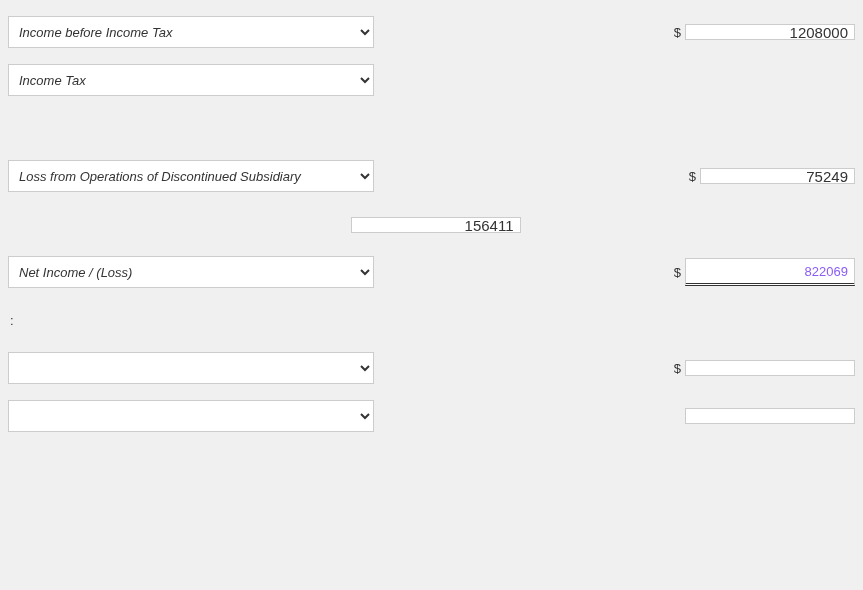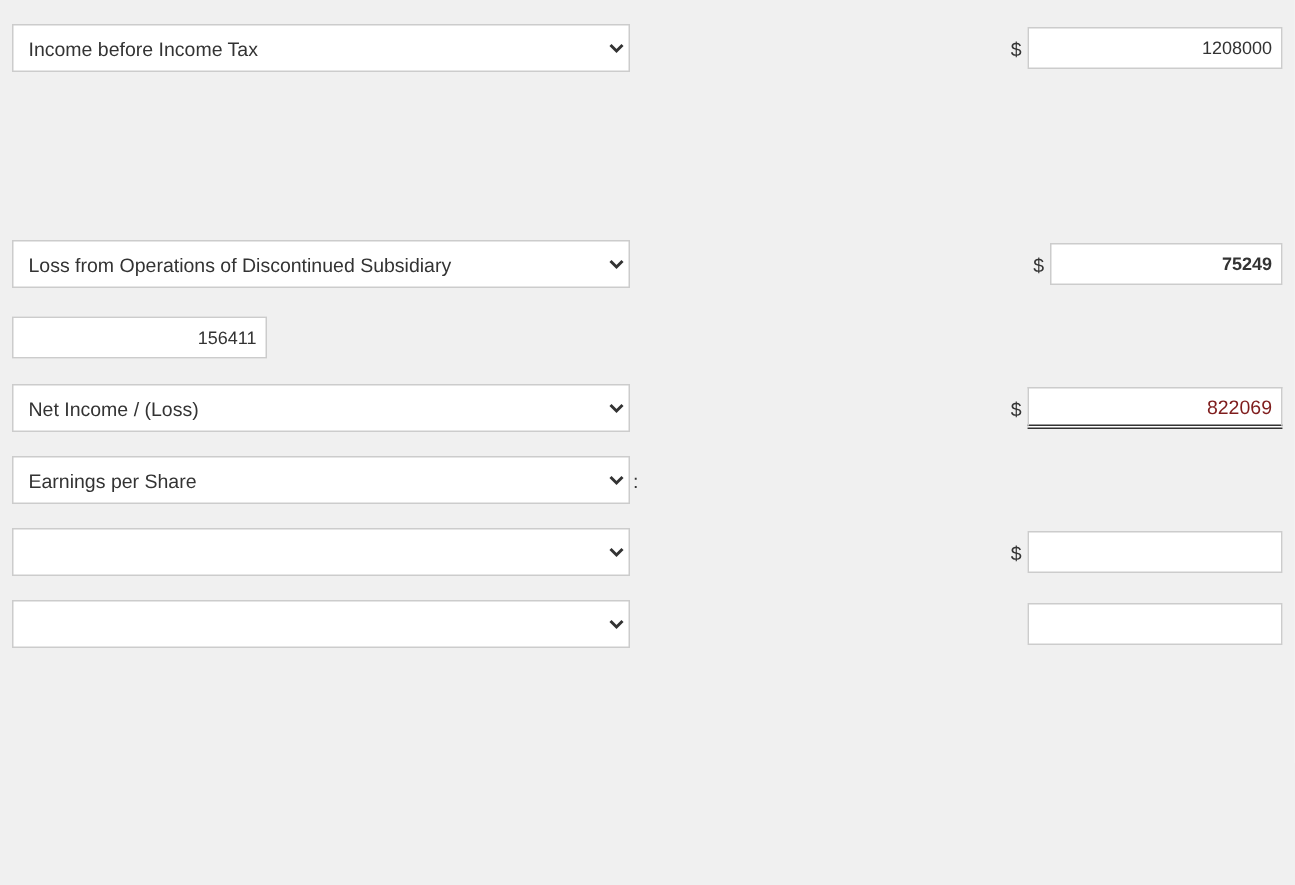--- a/index.html
+++ b/index.html
@@ -38,36 +38,36 @@
       background: #fff;
       padding: 2px 6px;
       font-size: 13px;
       color: #333;
       cursor: pointer;
       appearance: auto;
       -webkit-appearance: auto;
     }
 
     .select-wide {
-      width: 412px;
+      width: 366px;
+      font-style: italic;
     }
 
     input[type="text"] {
-      height: 28px;
+      height: 16px;
       border: 1px solid #ccc;
       background: #fff;
       padding: 2px 6px;
-      font-size: 12px;
+      font-size: 15px;
       color: #333;
       text-align: right;
     }
 
     .input-normal {
       width: 155px;
-      font-weight: bold;
     }
 
     .input-wide {
       width: 170px;
     }
 
     .dollar-sign {
       font-size: 13px;
       color: #333;
       margin-right: 4px;
@@ -113,55 +113,55 @@
   <div class="row">
     <select class="select-wide">
       <option>Income before Income Tax</option>
     </select>
     <div class="spacer"></div>
     <span class="dollar-sign">$</span>
     <input type="text" class="input-wide input-bordered" value="1208000" style="">
   </div>
 
   <div class="row">
+    <select class="select-wide">
+      <option>Income Tax</option>
+    </select>
     <div class="spacer"></div>
   </div>
 
   <div class="row">
     <div class="spacer"></div>
   </div>
 
 
   <div class="row">
     <select class="select-wide">
       <option>Loss from Operations of Discontinued Subsidiary</option>
     </select>
     <div class="spacer"></div>
     <span class="dollar-sign">$</span>
     <input type="text" class="input-normal input-bordered" value="75249" style="">
   </div>
 
 
-  <div class="row" style="justify-content: flex-start; padding-right: 0; padding-top: 8px;">
+  <div class="row" style="justify-content: center; padding-right: 0; padding-top: 8px;">
     <input type="text" class="input-wide input-bordered" value="156411" style="">
   </div>
 
   <div class="row">
     <select class="select-wide">
       <option>Net Income / (Loss)</option>
     </select>
     <div class="spacer"></div>
     <span class="dollar-sign">$</span>
-    <input type="text" class="input-wide" value="822069" style="border-width: 1px 1px 3px; border-style: solid solid double; border-color: rgb(204, 204, 204) rgb(204, 204, 204) rgb(51, 51, 51); border-image: initial; background: rgb(255, 255, 255); height: 28px; text-align: right; font-size: 13px; color: #7f1d1d; padding: 2px 6px;">
+    <input type="text" class="input-wide" value="822069" style="border-width: 1px 1px 3px; border-style: solid solid double; border-color: rgb(204, 204, 204) rgb(204, 204, 204) rgb(51, 51, 51); border-image: initial; background: rgb(255, 255, 255); height: 28px; text-align: right; font-size: 13px; color: #8b5cf6; padding: 2px 6px;">
   </div>
 
   <div class="row">
-    <select class="select-wide">
-      <option>Earnings per Share</option>
-    </select>
     <span class="colon">:</span>
   </div>
 
   <div class="row">
     <select class="select-wide">
       <option></option>
     </select>
     <div class="spacer"></div>
     <span class="dollar-sign">$</span>
     <input type="text" class="input-wide input-bordered" value="" style="">

